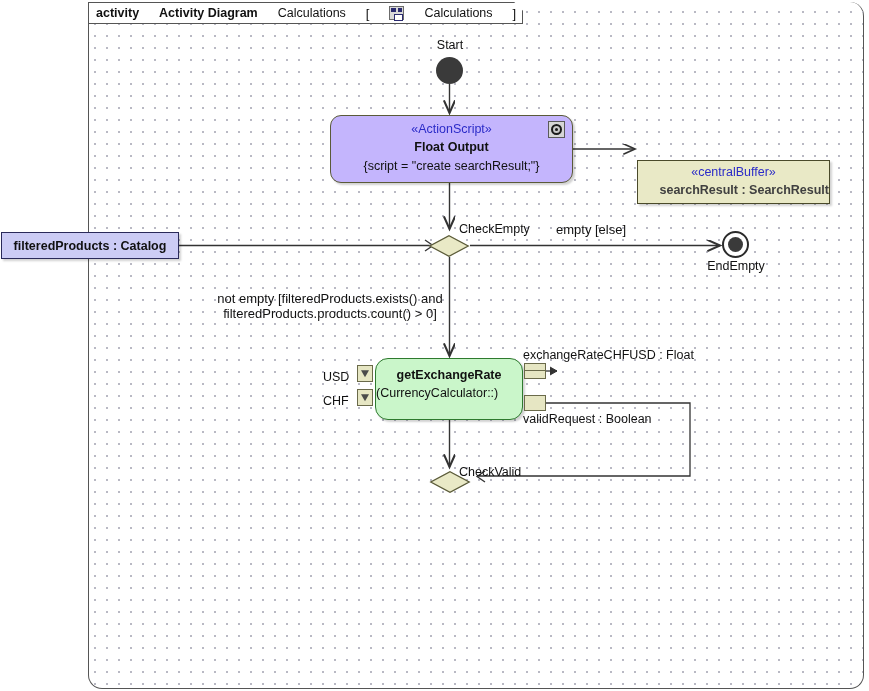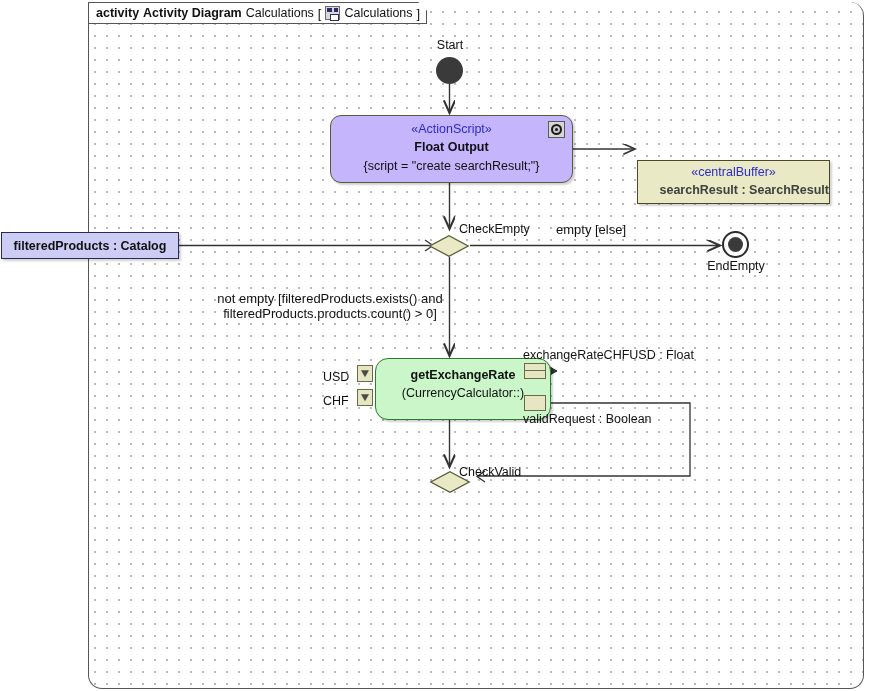--- a/index.html
+++ b/index.html
@@ -30,21 +30,21 @@
     background-size:12px 12px, 96px 12px, 12px 96px;
     background-position:5px 9px, 5px 9px, 5px 9px;
   }
   
   .frame-tab{
     position:absolute;left:88px;top:2px;height:22px;
     padding:0 6px 0 7px;
     border:1px solid #555;
     background:#ffffff;
     box-sizing:border-box;
-    display:flex;align-items:center;gap:4px;white-space:nowrap;
+    display:flex;align-items:center;gap:20px;white-space:nowrap;
     
     clip-path:polygon(0 0, calc(100% - 9px) 0, 100% 9px, 100% 100%, 0 100%);
   }
   .frame-tab .kw{font-size:12.5px;font-weight:bold;color:#111;}
   .frame-tab .nm{font-size:12.5px;color:#111;}
   .frame-tab .brk{font-size:13px;color:#111;}
   .tab-icon{
     width:15px;height:14px;display:inline-block;position:relative;
     border:1px solid #6b6b6b;background:#d8d8d8;box-sizing:border-box;
     vertical-align:middle;
@@ -141,30 +141,30 @@
     box-sizing:border-box;display:flex;align-items:center;justify-content:center;
   }
   .end-node::after{content:"";width:15px;height:15px;border-radius:50%;background:#3a3a3a;}
   .end-label{
     position:absolute;left:686px;top:259px;width:100px;text-align:center;
     font-size:12.5px;color:#111;
   }
 
   
   .action-rate{
-    position:absolute;left:375px;top:358px;width:176px;height:62px;
+    position:absolute;left:375px;top:358px;width:148px;height:62px;
     background:#caf6ca;border:1.5px solid #2e7a2e;border-radius:13px;
     box-shadow:2px 2px 2px rgba(0,0,0,0.18);box-sizing:border-box;
   }
   .action-rate .nm{
     position:absolute;left:0;right:0;top:9px;text-align:center;
     font-size:12.5px;font-weight:bold;color:#111;
   }
   .action-rate .sub{
-    position:absolute;left:0;right:0;top:27px;text-align:center;
+    position:absolute;left:0;right:0;top:27px;
     font-size:12.5px;color:#111;
   }
 
   
   .pin{
     position:absolute;width:16px;height:17px;
     background:#e6e6c3;border:1.3px solid #6a6a4a;box-sizing:border-box;
   }
   .pin-arrow{
     position:absolute;left:50%;top:50%;transform:translate(-50%,-55%);

